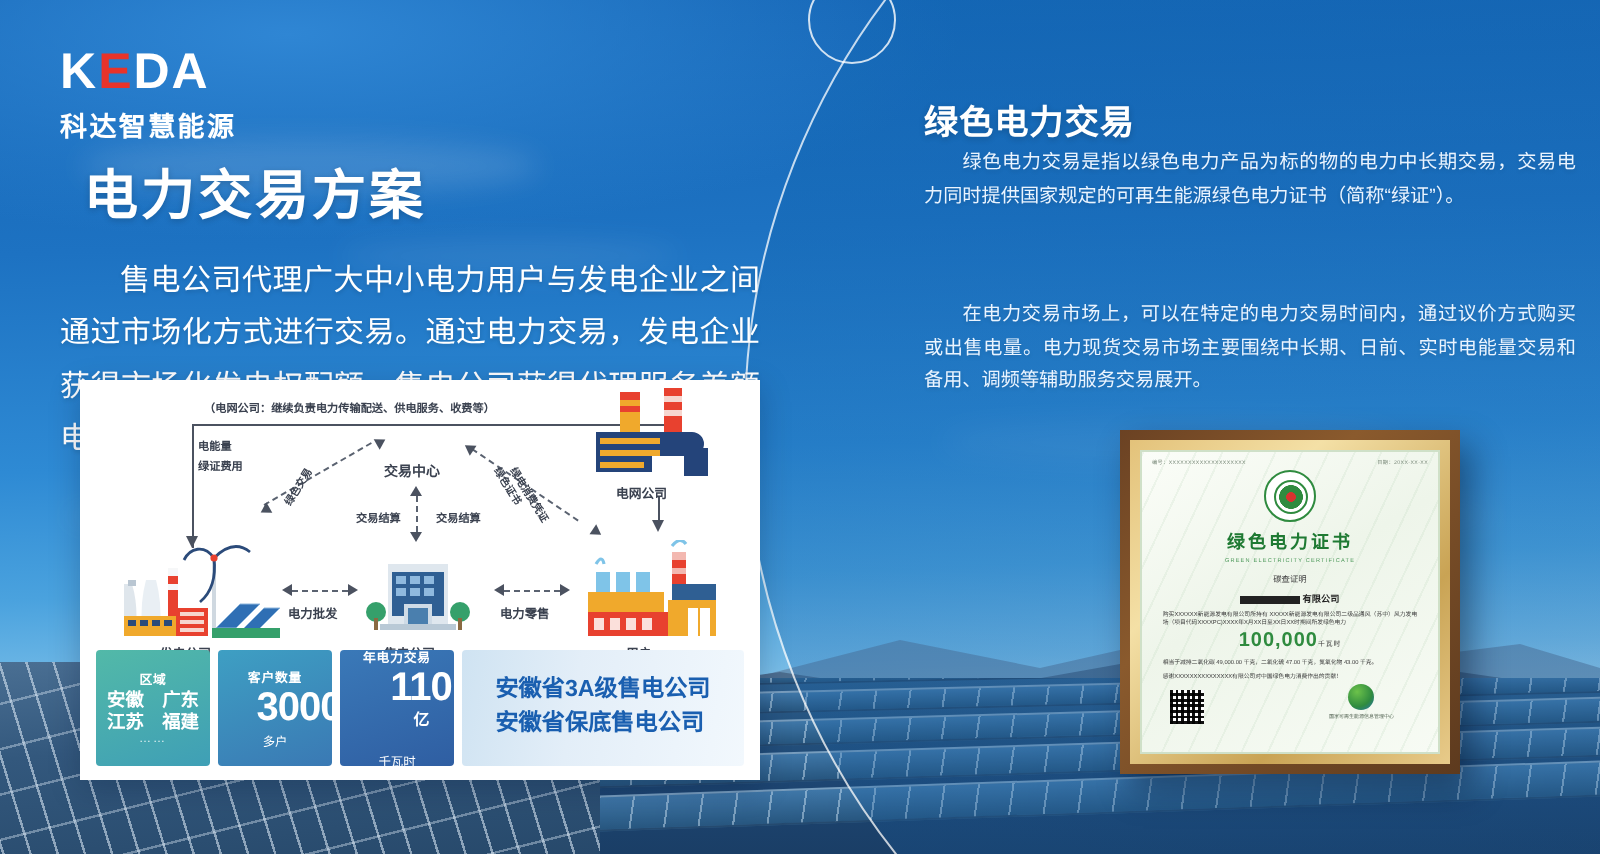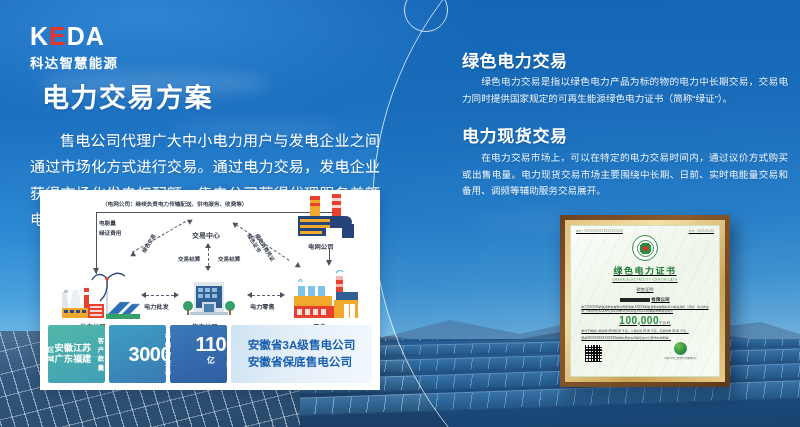--- a/index.html
+++ b/index.html
@@ -92,21 +92,21 @@
   .dg-line{ position:absolute; background:#4b5260; }
   .dg-dashed{ position:absolute; border-top:1px dashed #5a6270; }
   .arrowhead{ position:absolute; width:0;height:0; }
 
   
   .ico{ position:absolute; }
 
   
   .stats{ position:absolute; left:8px; bottom:7px; width:324px; height:58px; display:flex; gap:4px; }
   .stat{ position:relative; border-radius:2px; color:#fff; text-align:center;
-      display:flex; flex-direction:row; align-items:center; justify-content:center; }
+      display:flex; flex-direction:column; align-items:center; justify-content:center; }
   .s1{ width:57px; background:linear-gradient(160deg,#52b9a8,#3f9fb6); }
   .s2{ width:57px; background:linear-gradient(160deg,#3e9fc3,#3a79b4); }
   .s3{ width:57px; background:linear-gradient(160deg,#3a79b8,#2f5ea2); }
   .s4{ flex:1; background:linear-gradient(100deg,#cfe3f2 0%,#e3eef8 40%,#f2f8fd 100%);
        display:flex; justify-content:center; overflow:hidden;}
   .s-cap{ font-size:6.4px; font-weight:bold; letter-spacing:.4px; margin-bottom:1px; }
   .s-big{ font-size:20px; font-weight:bold; line-height:1; letter-spacing:-.5px;margin-left:24px; }
   .s-big small{ font-size:8px; vertical-align:super; }
   .s-unit{ font-size:6.2px; margin-top:2px; }
   .s-region{ font-size:9.2px; font-weight:bold; line-height:1.18; }
@@ -119,21 +119,21 @@
   
   .r-h{ position:absolute; color:#fff; font-weight:bold; font-size:17px; letter-spacing:.6px;
         text-shadow:0 1px 3px rgba(0,0,0,.2); }
   .r-p{ position:absolute; color:#eaf4ff; font-size:9.6px; line-height:1.72;
         text-indent:2em; text-align:justify; text-shadow:0 1px 2px rgba(0,0,0,.12); }
 
   
   .cert-frame{ position:absolute; left:560px; top:215px; width:170px; height:172px;
       background:linear-gradient(135deg,#6b4223,#8a5a2d 35%,#5d3a1e 100%);
       padding:5px; box-shadow:6px 8px 16px rgba(0,15,40,.45); }
-  .cert-gold{ width:100%; height:100%; background:linear-gradient(135deg,#e3c27a,#f4e0a6 30%,#c9a354 70%,#e8cb8a 100%); padding:5px;text-decoration:underline; }
+  .cert-gold{ width:100%; height:100%; background:linear-gradient(135deg,#e3c27a,#f4e0a6 30%,#c9a354 70%,#e8cb8a 100%); padding:5px; }
   .cert-paper{ position:relative; width:100%; height:100%;
       background:linear-gradient(150deg,#fbfdf8,#eef5ea 45%,#f7fbf4 100%);
       border:1px solid #cfe0c8; overflow:hidden; display:flex; flex-direction:column; align-items:center;}
   .cert-paper::before{ content:""; position:absolute; inset:0;
       background:repeating-linear-gradient(115deg, rgba(180,210,180,.18) 0 1px, rgba(180,210,180,0) 1px 12px);}
   .cert-top{ width:100%; display:flex; justify-content:space-between; padding:3px 5px 0;
       font-size:2.6px; color:#7d8c7d; letter-spacing:.2px; z-index:2;}
   .cert-seal{ position:relative; width:26px; height:26px; border-radius:50%;
       border:1.6px solid #2f8b3f; background:#fff; margin-top:2px; z-index:2;
       display:flex; align-items:center; justify-content:center;}
@@ -386,21 +386,20 @@
           <div>安徽省3A级售电公司</div>
           <div>安徽省保底售电公司</div>
         </div>
       </div>
     </div>
   </div>
 
   <div class="r-h" style="left:462px; top:47px;">绿色电力交易</div>
   <div class="r-p" style="left:462px; top:74px; width:326px;">绿色电力交易是指以绿色电力产品为标的物的电力中长期交易，交易电力同时提供国家规定的可再生能源绿色电力证书（简称“绿证”）。</div>
 
-  <div class="r-h" style="left:462px; top:122px;">电力现货交易</div>
   <div class="r-p" style="left:462px; top:150px; width:326px;">在电力交易市场上，可以在特定的电力交易时间内，通过议价方式购买或出售电量。电力现货交易市场主要围绕中长期、日前、实时电能量交易和备用、调频等辅助服务交易展开。</div>
 
   <div class="cert-frame">
     <div class="cert-gold">
       <div class="cert-paper">
         <div class="cert-top">
           <span>编号：XXXXXXXXXXXXXXXXXXXX</span>
           <span>日期：20XX-XX-XX</span>
         </div>
         <div class="cert-seal"></div>

